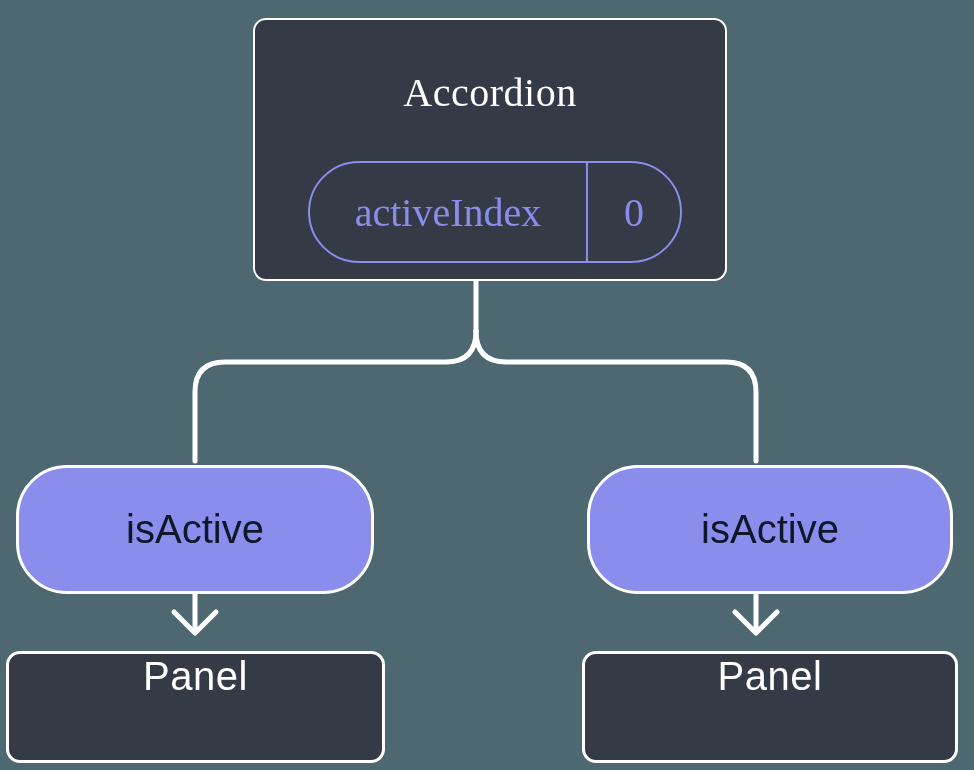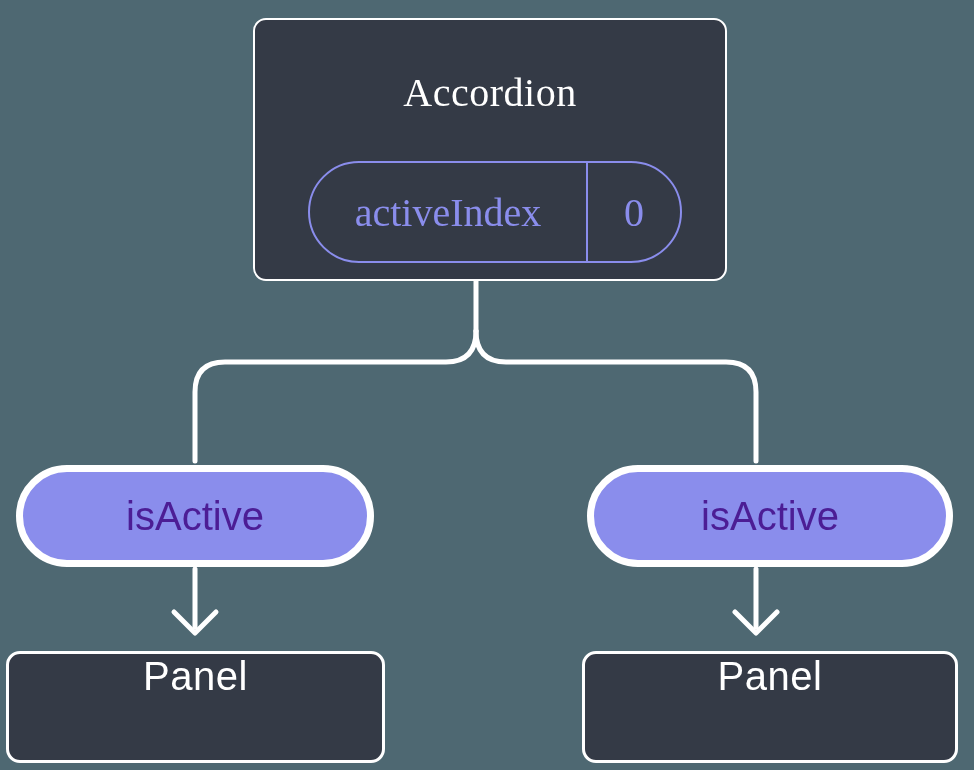--- a/index.html
+++ b/index.html
@@ -77,24 +77,24 @@
   }
   .cell-value {
     display: flex;
     align-items: center;
     justify-content: center;
   }
   
   .prop-pill {
     position: absolute;
     background: #8A8DEC;
-    border: 7px solid #ffffff;
+    border: 3px solid #ffffff;
     border-radius: 51px;
-    color: #4c1d95;
-    height: 102px;
+    color: #0f172a;
+    height: 129px;
   }
   #prop-pill-left  { left: 16px;  top: 465px; width: 358px; }
   #prop-pill-left .cell-value  { width: 142px; border-left: 3px solid #23272F; }
   #prop-pill-right { left: 587px; top: 465px; width: 366px; }
   #prop-pill-right .cell-value { width: 151px; border-left: 3px solid #23272F; }
   
   .panel-node {
     display: flex;
     align-items: flex-start;
     justify-content: center;

